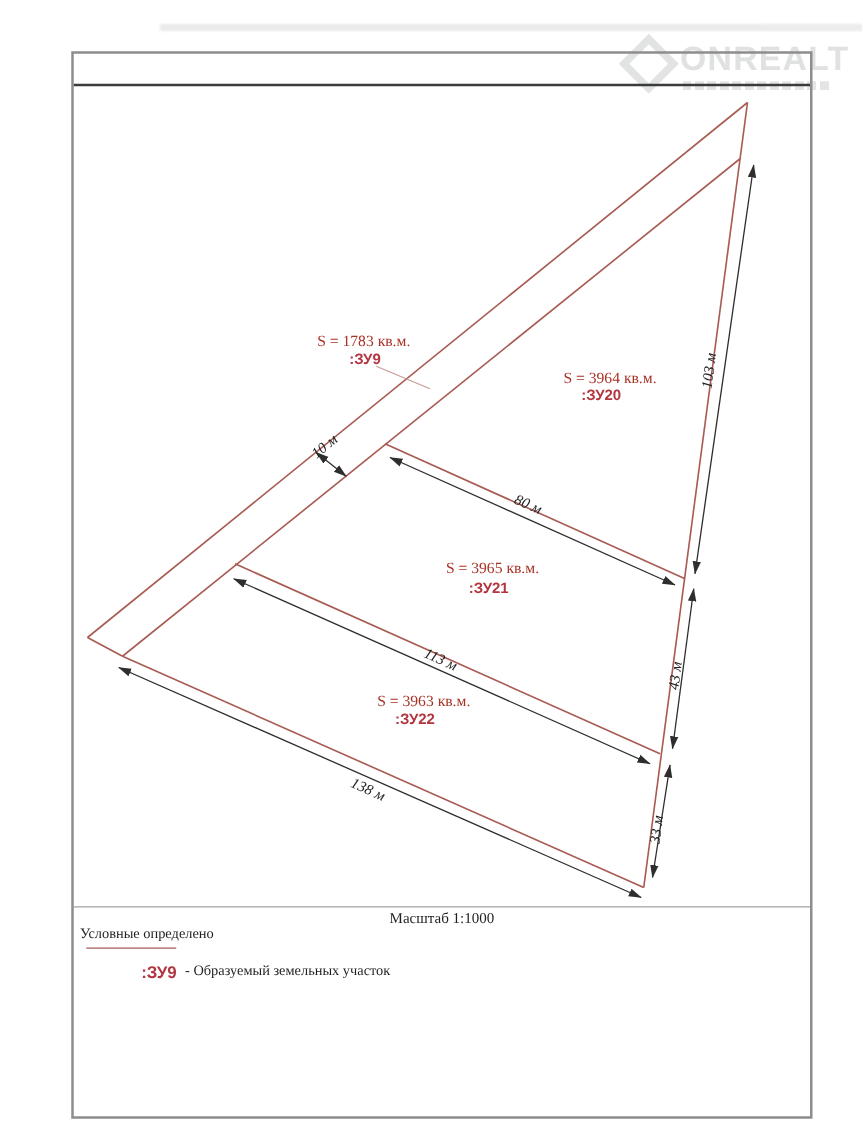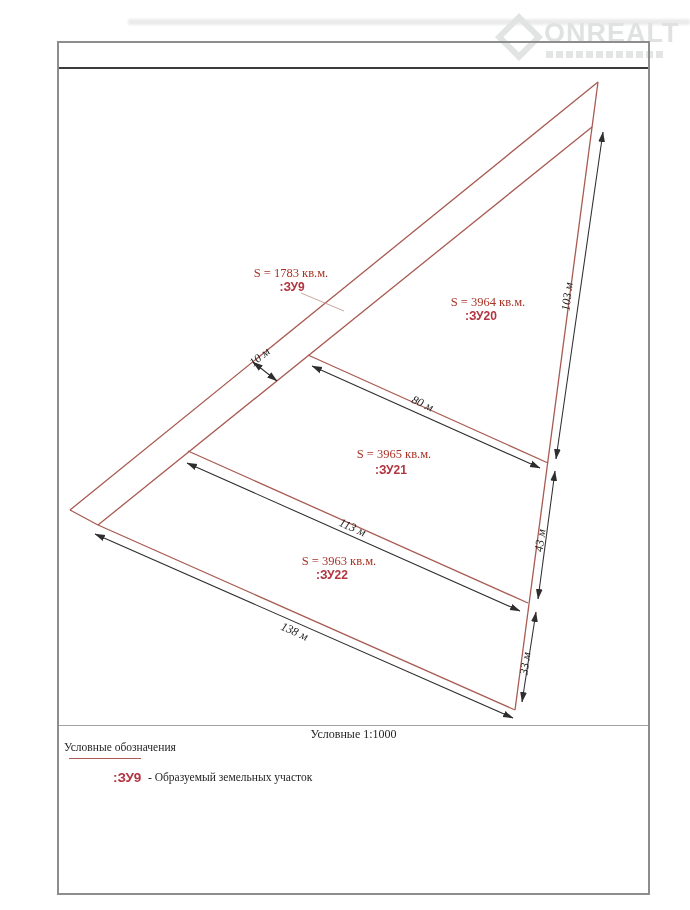--- a/index.html
+++ b/index.html
@@ -4,21 +4,21 @@
 <style>
   html,body{margin:0;padding:0;background:#ffffff;}
   .page{
     position:relative;width:690px;height:910px;background:#ffffff;overflow:hidden;
     font-family:"Liberation Serif", serif;color:#1f1f1f;
   }
   
   .scan-streak{position:absolute;left:128px;top:19px;width:562px;height:6px;
     background:#d9d9d9;opacity:.5;filter:blur(1px);}
   
-  .watermark{position:absolute;left:488px;top:14px;width:202px;height:50px;z-index:1;}
+  .watermark{position:absolute;left:488px;top:28px;width:202px;height:50px;z-index:1;}
   .wm-logo{position:absolute;left:14px;top:6px;width:34px;height:34px;
     border:6px solid #e2e4e3;transform:rotate(45deg);box-sizing:border-box;}
   .wm-text{position:absolute;left:56px;top:4px;font-family:"Liberation Sans",sans-serif;
     font-weight:bold;font-size:27px;letter-spacing:1px;color:#e0e2e1;}
   .wm-sub{position:absolute;left:58px;top:37px;width:118px;height:7px;
     background:repeating-linear-gradient(90deg,#e3e5e4 0 7px,transparent 7px 10px);}
   
   .frame{position:absolute;left:57px;top:41px;width:593px;height:854px;
     border:2px solid #8d8d8d;box-sizing:border-box;z-index:2;}
   .title-sep{position:absolute;left:59px;top:67px;width:589px;height:2px;background:#3b3b3b;z-index:3;}
@@ -98,20 +98,20 @@
     <text class="plot-id" x="481" y="320">:ЗУ20</text>
 
     <text class="area-label" x="394" y="458">S = 3965 кв.м.</text>
     <text class="plot-id" x="391" y="474">:ЗУ21</text>
 
     <text class="area-label" x="339" y="565">S = 3963 кв.м.</text>
     <text class="plot-id" x="332" y="579">:ЗУ22</text>
   </svg>
 
   <div class="footer-sep"></div>
-  <div class="scale-label">Условные 1:1000</div>
+  <div class="scale-label">Масштаб 1:1000</div>
 
-  <div class="legend-heading">Условные обозначения</div>
+  <div class="legend-heading">Условные определено</div>
   <div class="legend-line-sample"></div>
   <div class="legend-symbol-zu9">:ЗУ9</div>
   <div class="legend-text-2">- Образуемый земельных участок</div>
 
 </div>
 
 </body></html>

